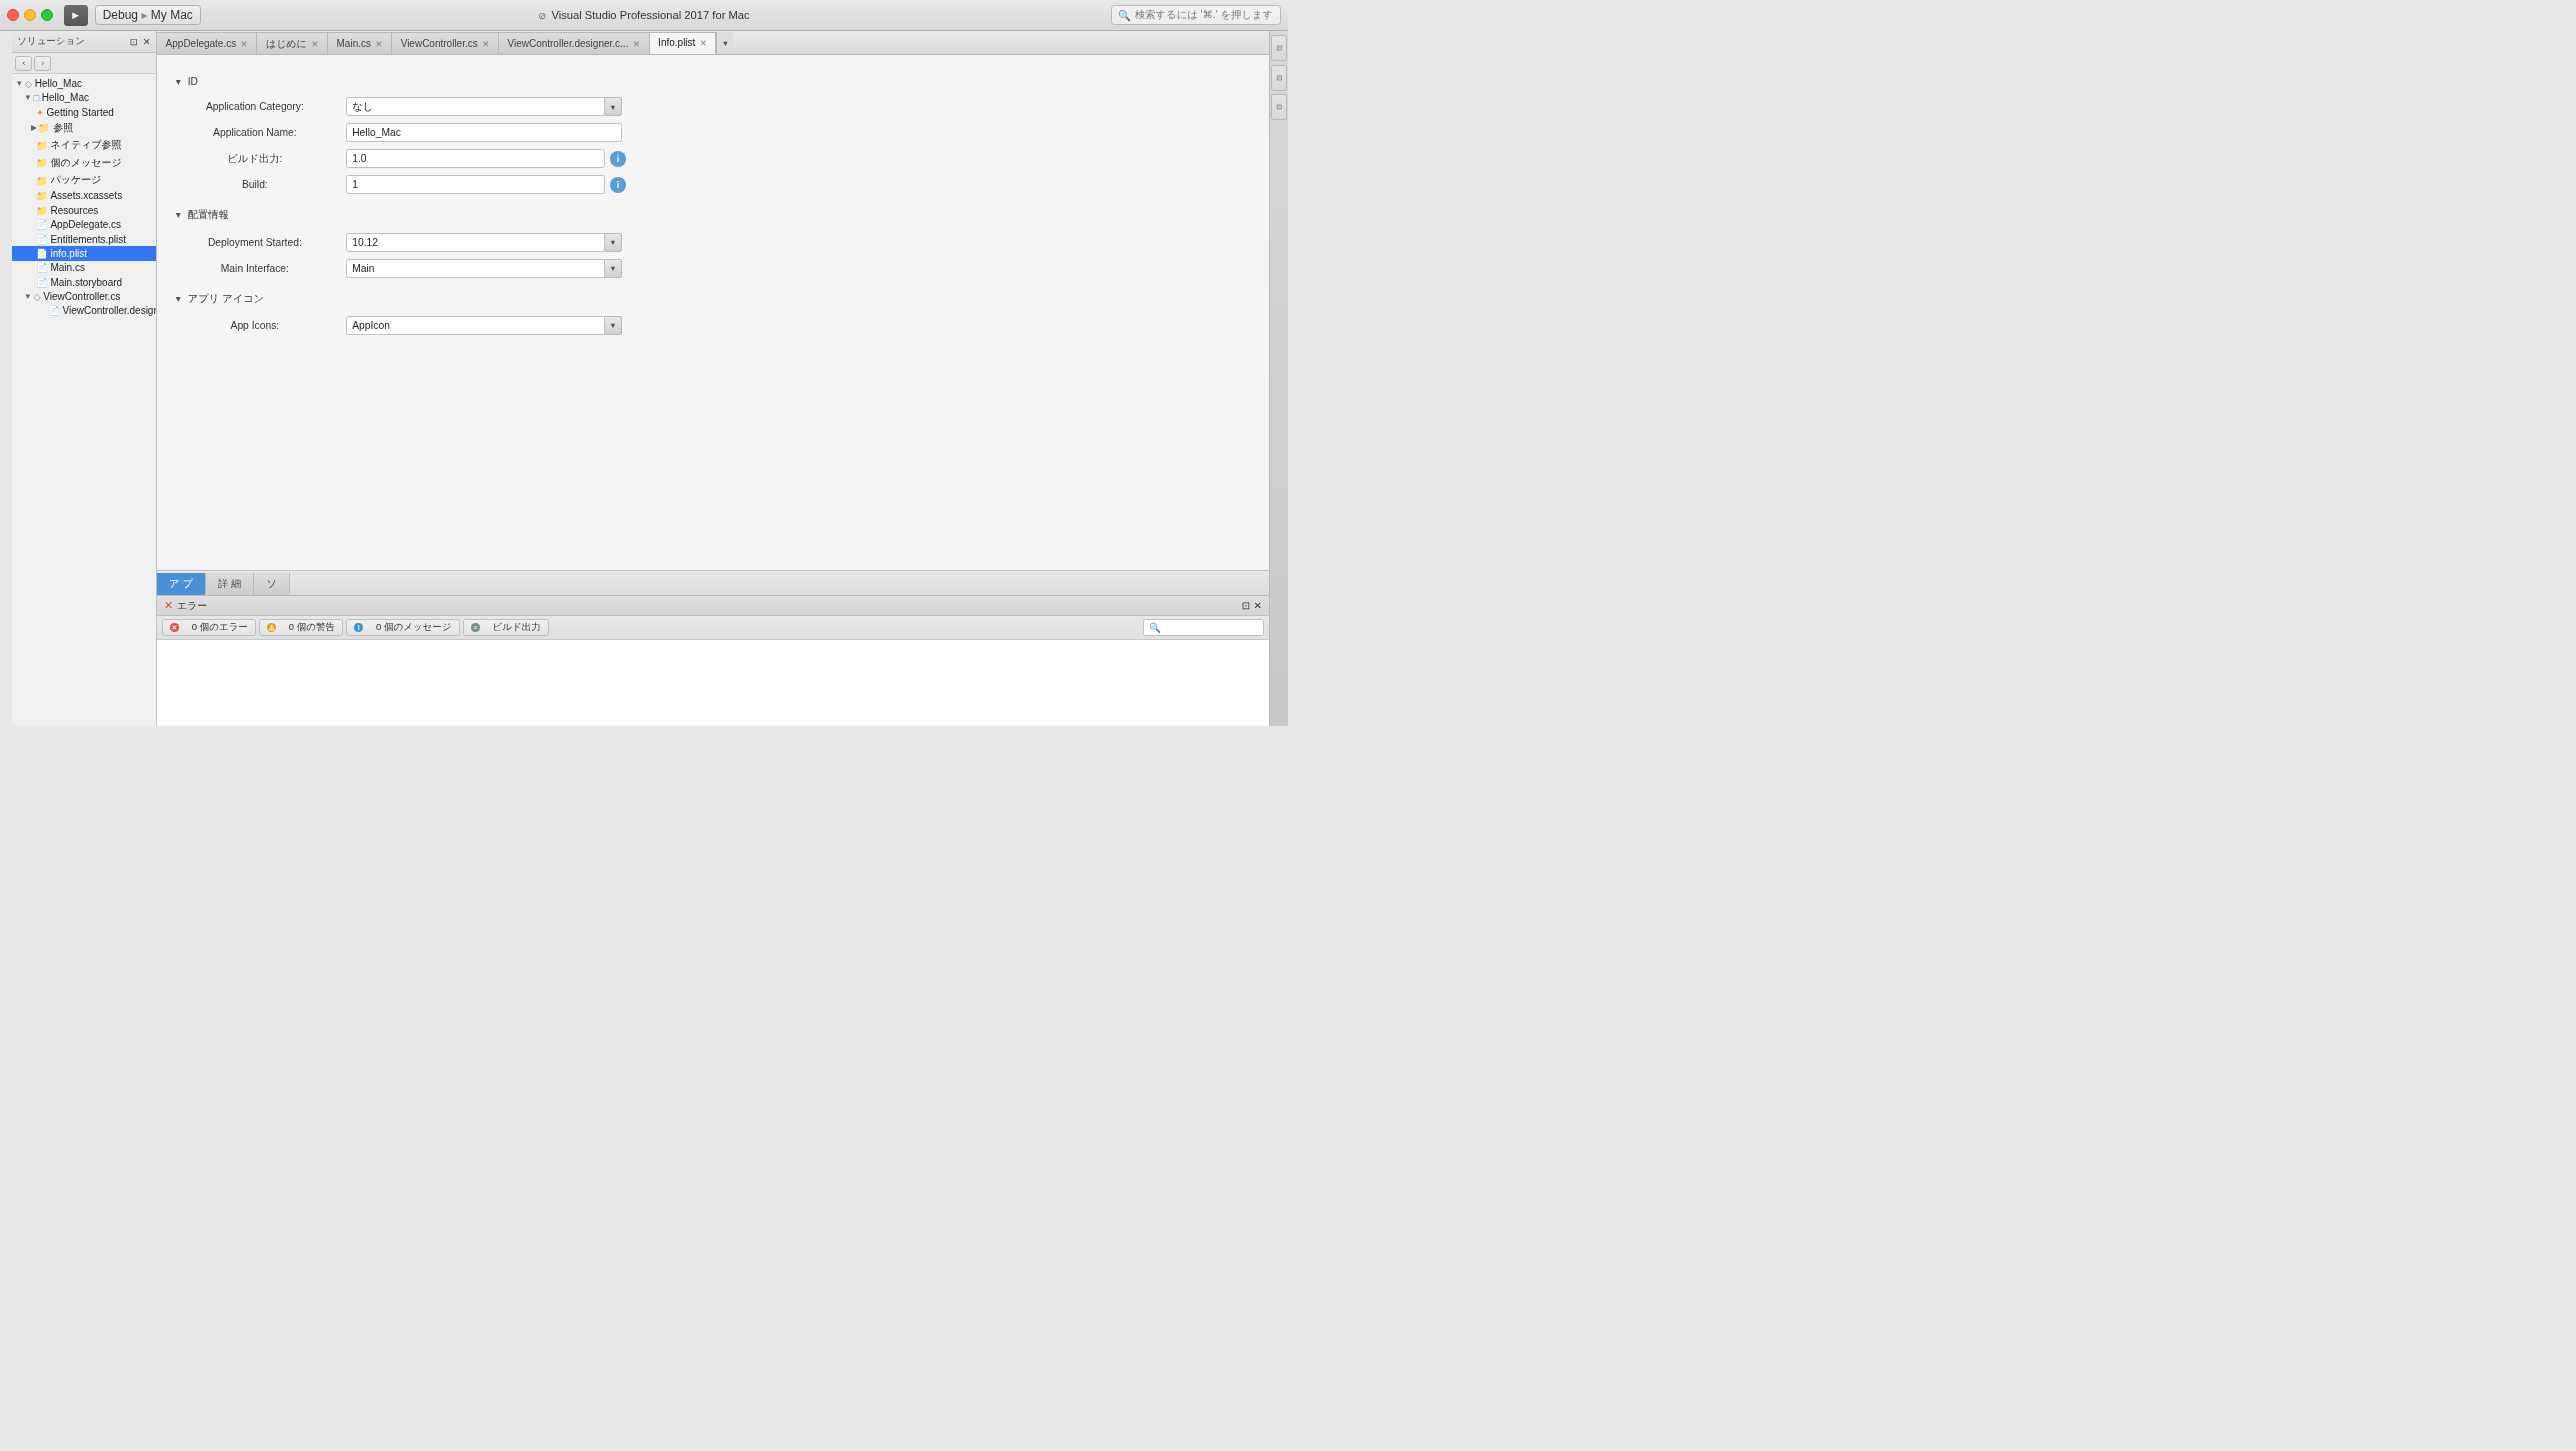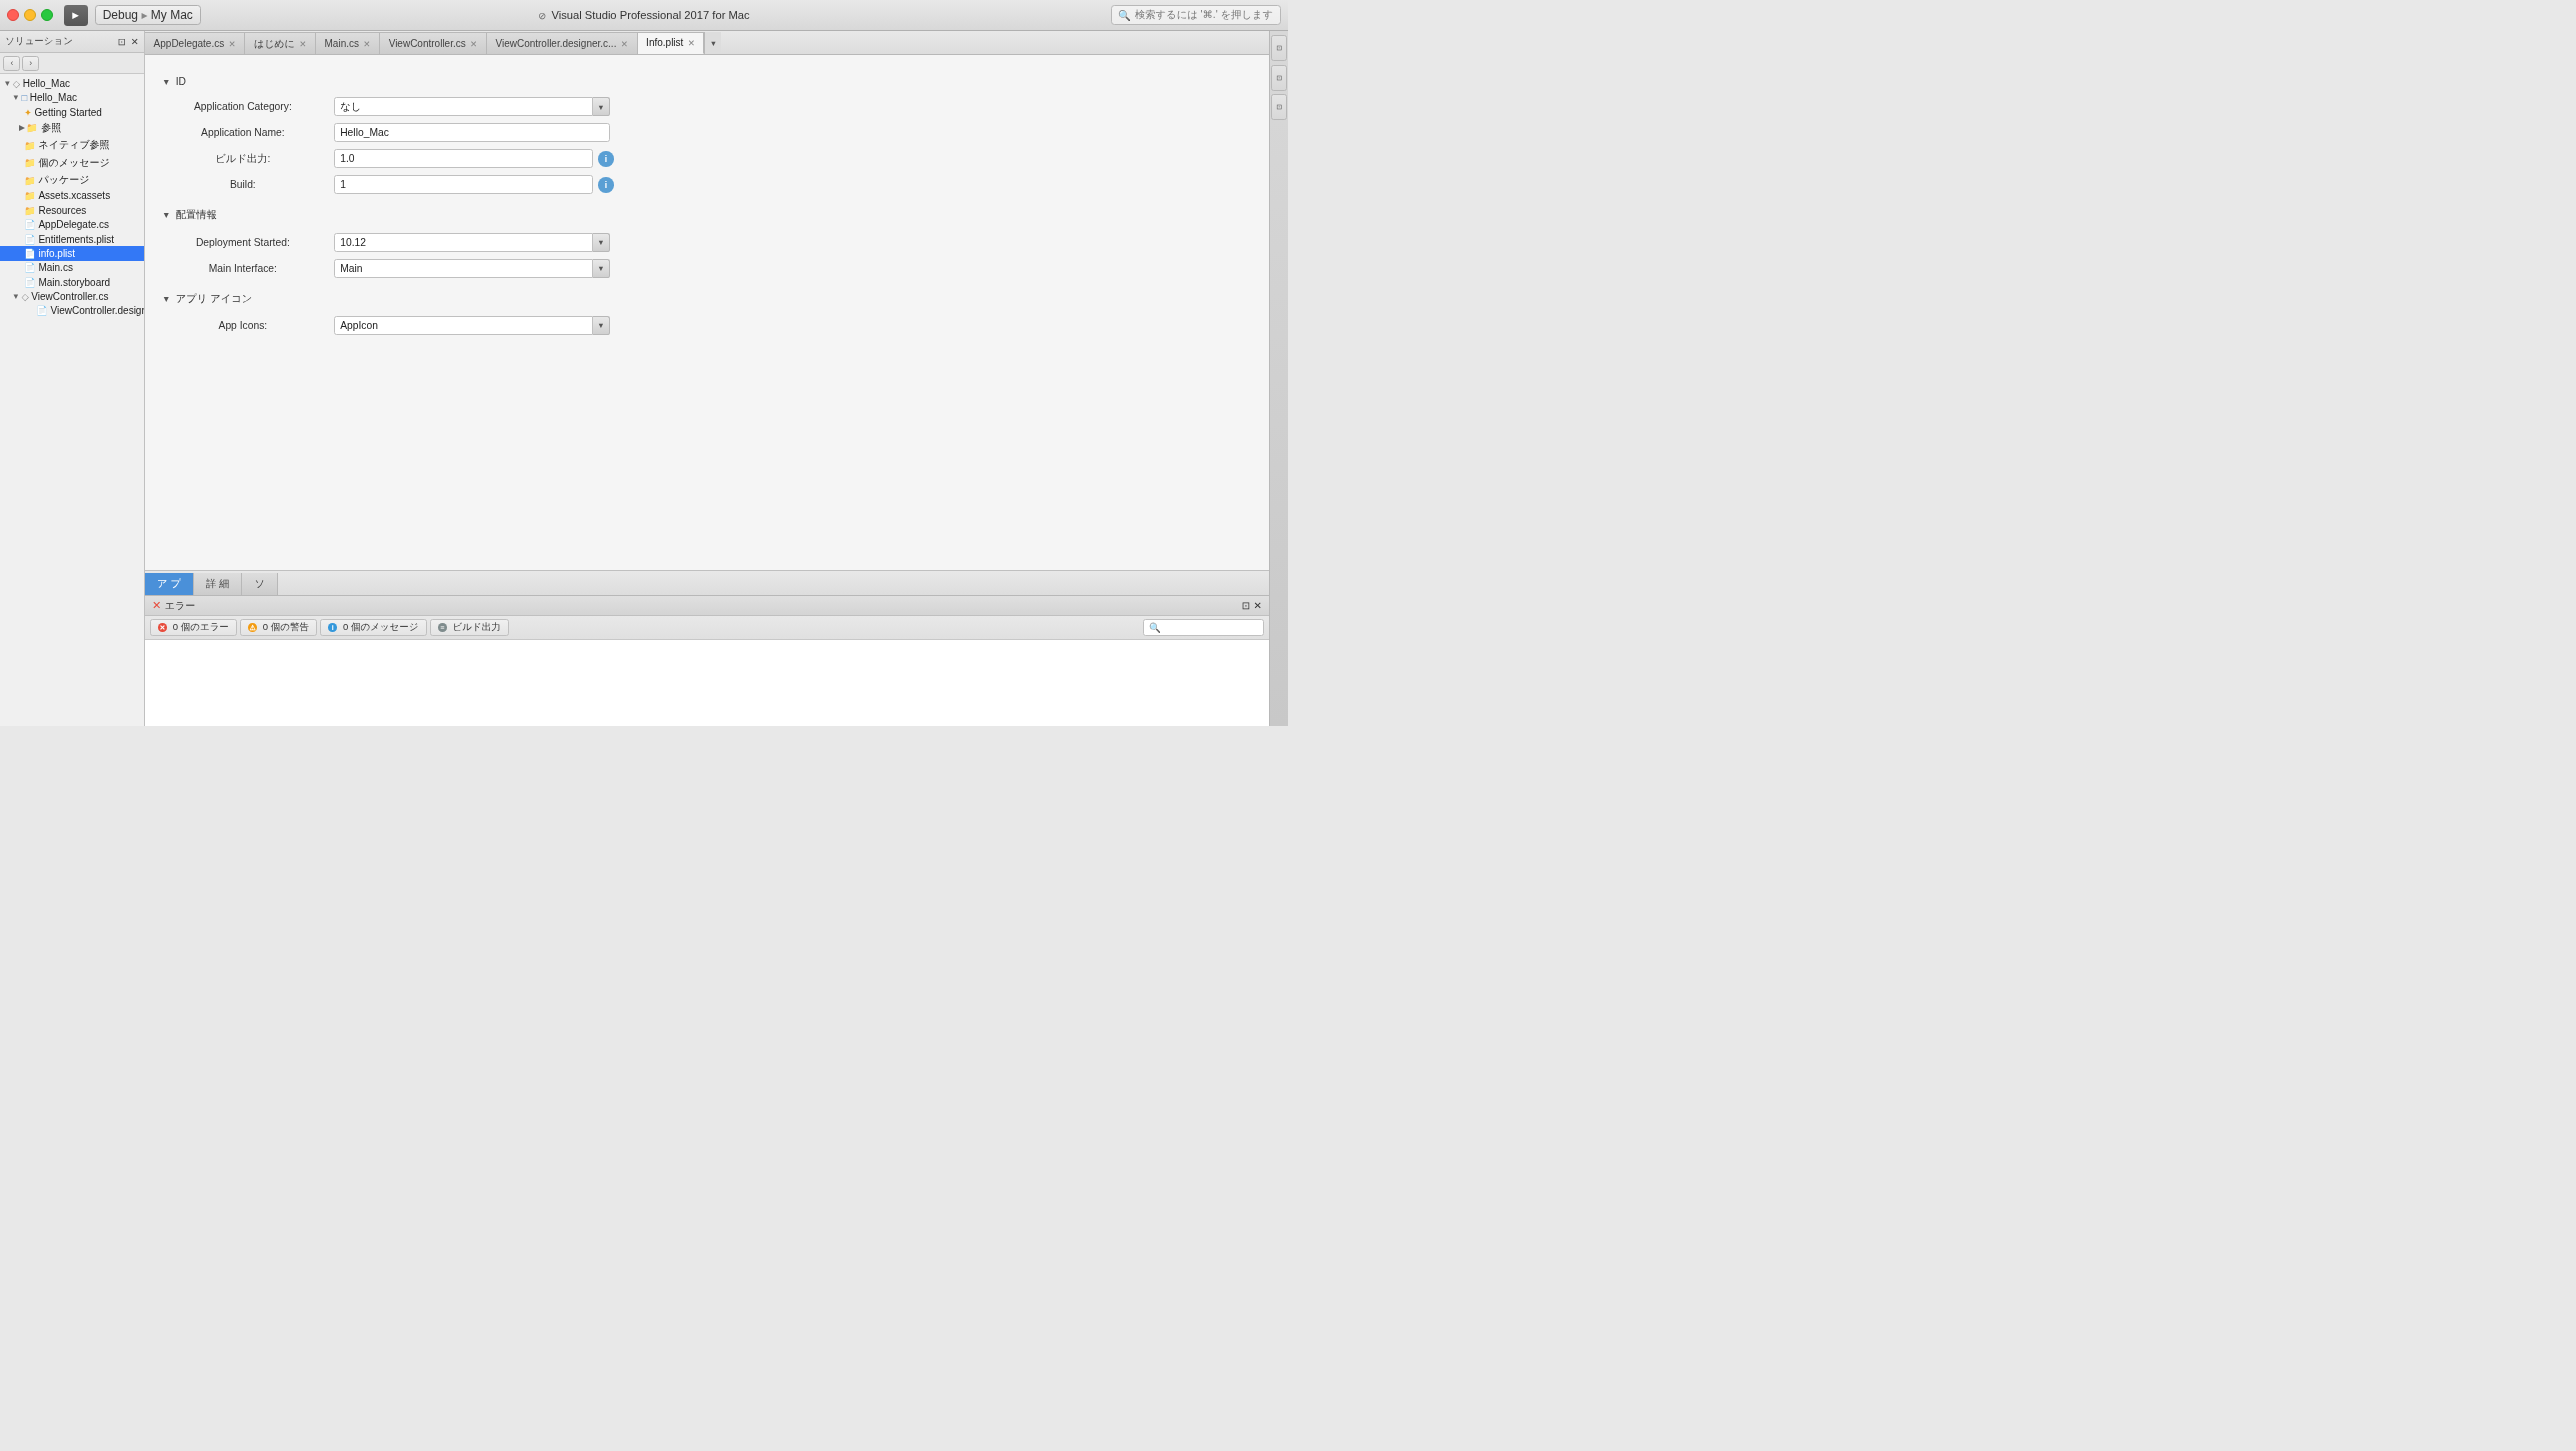--- a/index.html
+++ b/index.html
@@ -103,20 +103,21 @@
     }
 
     
     .sidebar {
       width: 145px;
       background: #f0f0f0;
       border-right: 0.9px solid #c0c0c0;
       display: flex;
       flex-direction: column;
       overflow: hidden;
+      margin-left: 12px;
     }
 
     .sidebar-header {
       height: 22.4px;
       background: linear-gradient(to bottom, #e8e8e8, #ddd);
       border-bottom: 0.9px solid #c0c0c0;
       display: flex;
       align-items: center;
       justify-content: space-between;
       padding: 0 5.2px;
@@ -374,21 +375,21 @@
       background: linear-gradient(to bottom, #e8e8e8, #e0e0e0);
       border-bottom: 0.9px solid #c8c8c8;
       display: flex;
       align-items: center;
       padding: 0 5.2px;
       gap: 3.4px;
     }
     .error-filter-btn {
       display: flex;
       align-items: center;
-      gap: 6px;
+      gap: 13px;
       padding: 1.7px 7px;
       background: linear-gradient(to bottom, #f0f0f0, #e4e4e4);
       border: 0.9px solid #c0c0c0;
       border-radius: 2.6px;
       font-size: 9.5px;
       color: #333;
       cursor: pointer;
       height: 17px;
     }
     .error-filter-btn .dot {

